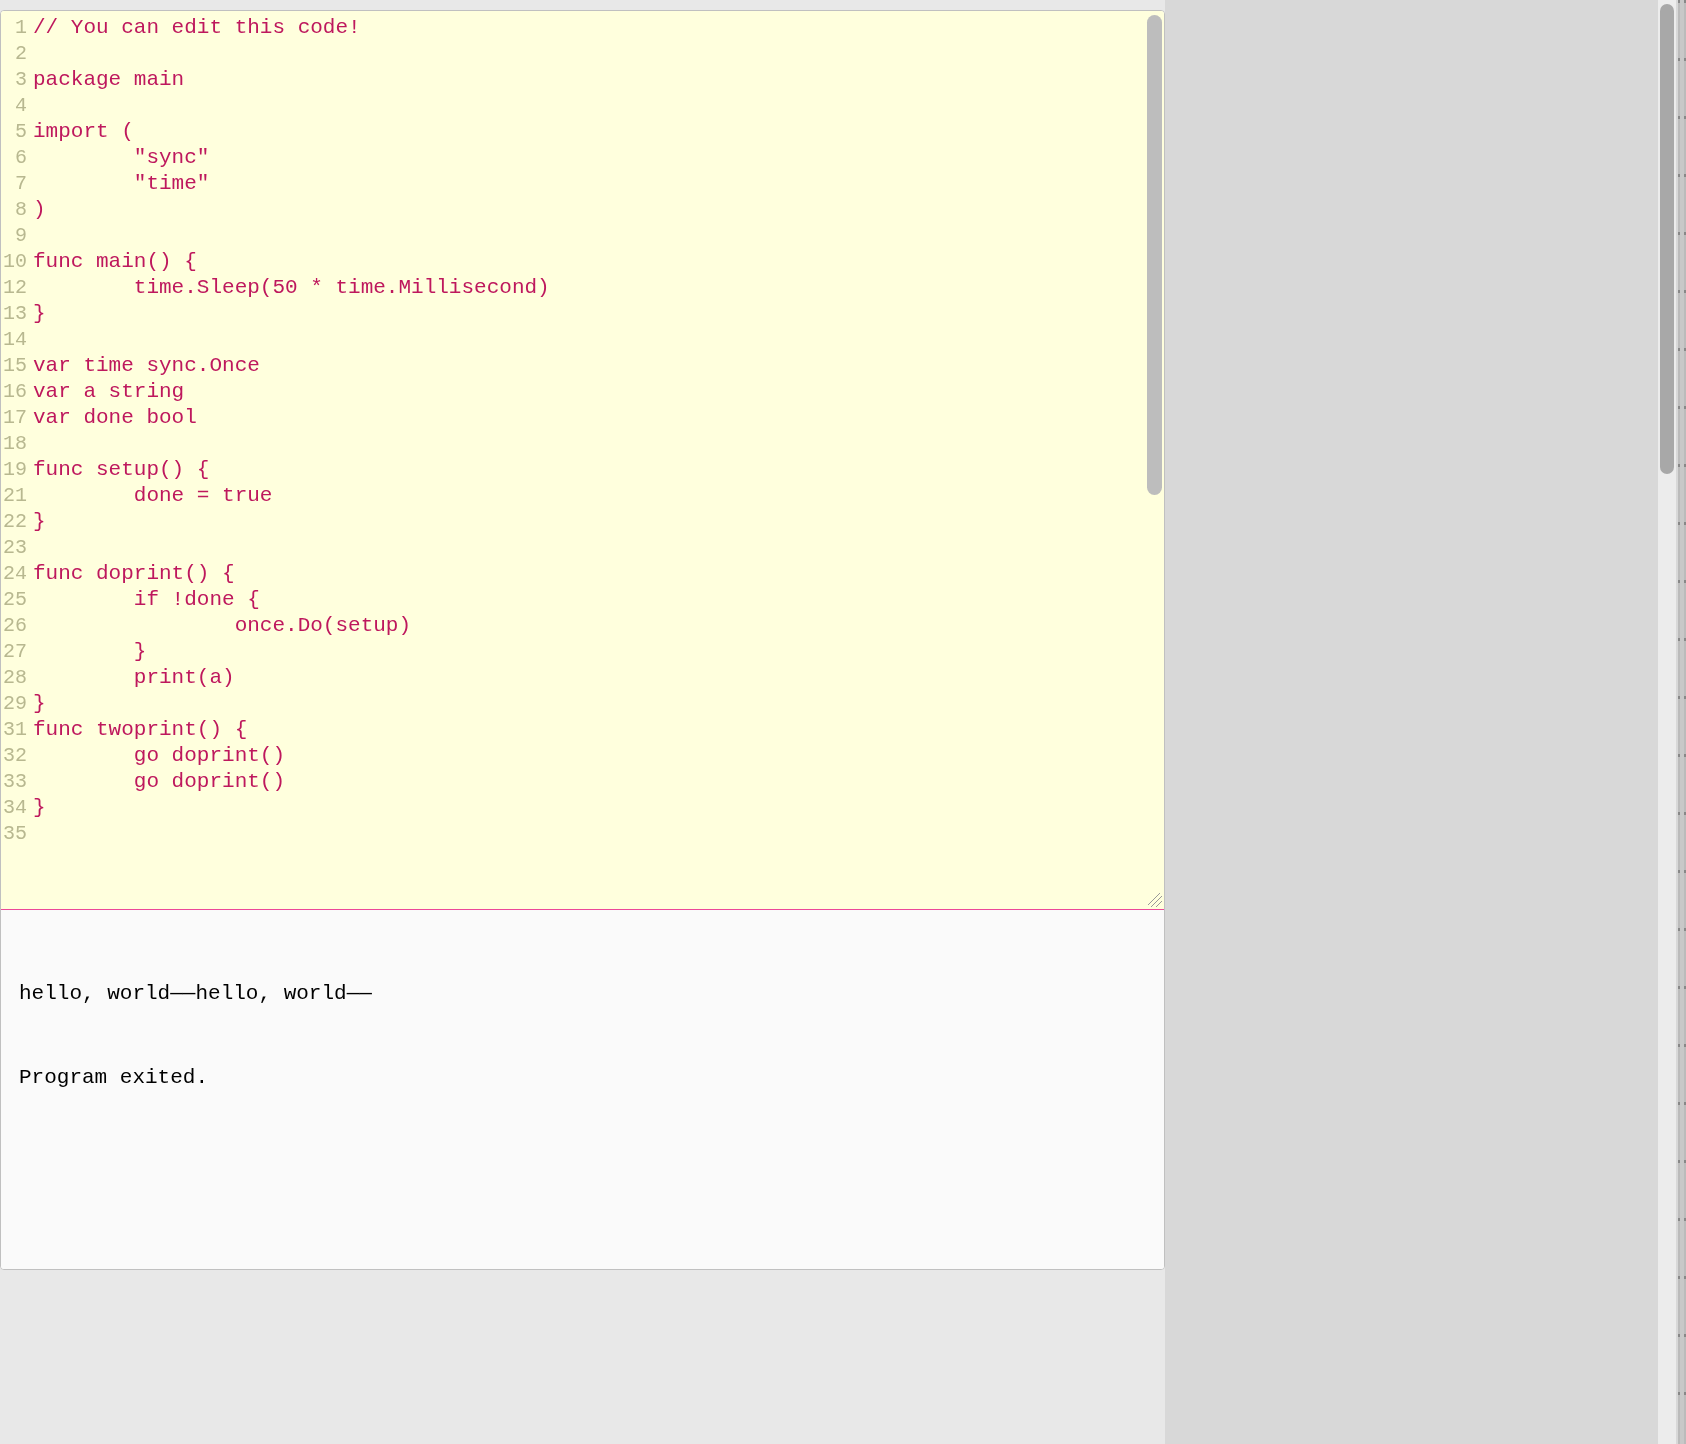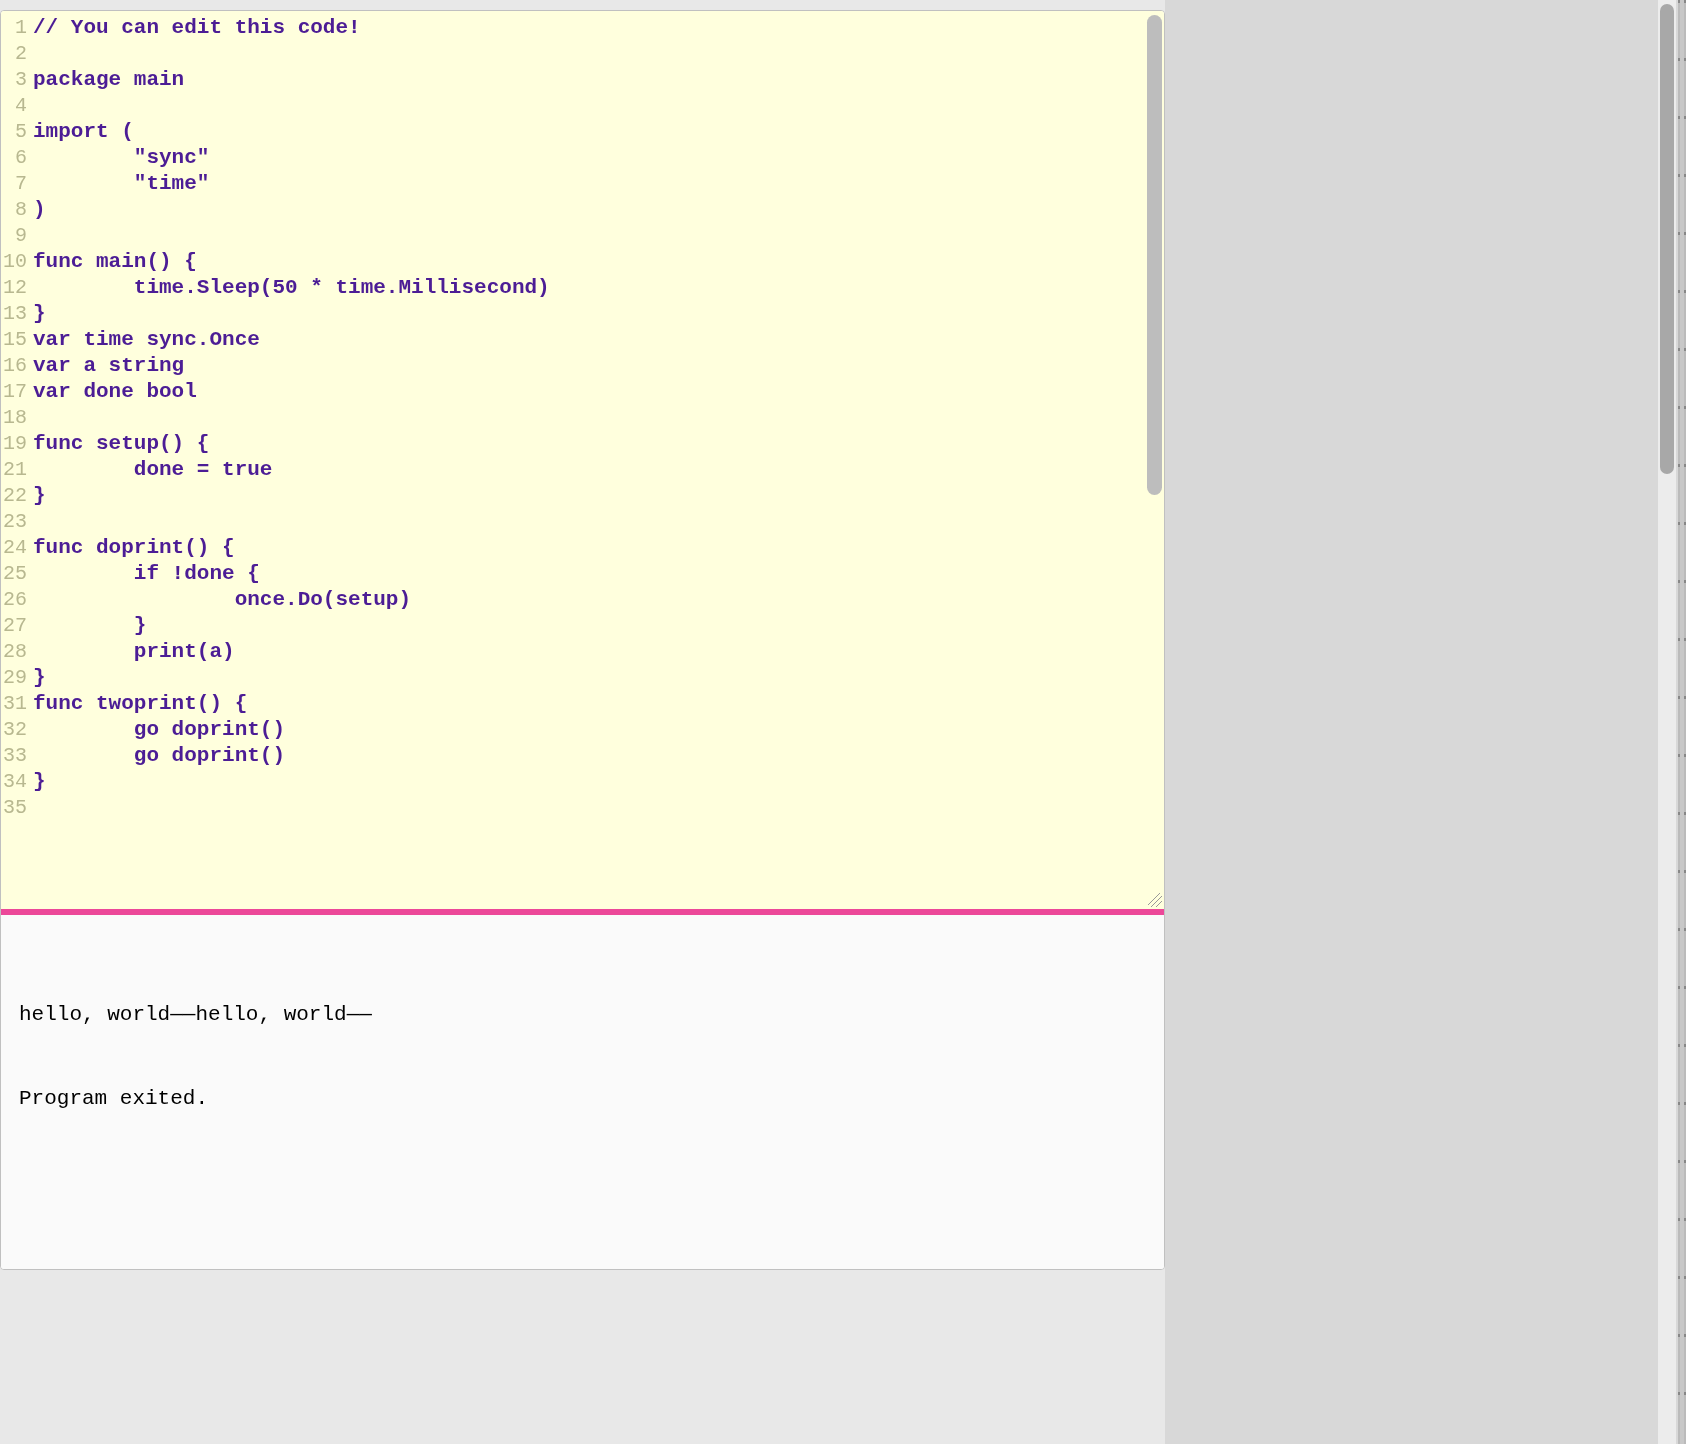--- a/index.html
+++ b/index.html
@@ -58,23 +58,22 @@
     .line-number {
       width: 30px;
       text-align: right;
       padding-right: 4px;
       color: #b8b890;
       user-select: none;
       flex-shrink: 0;
       font-size: 20px;
     }
     .line-content {
-      color: #4c1d95;
+      color: #be185d;
       padding-left: 2px;
-      font-weight: bold;
     }
     .editor-scrollbar {
       position: absolute;
       right: 2px;
       top: 4px;
       width: 15px;
       height: 480px;
       background: #bdbdbd;
       border-radius: 8px;
     }
@@ -93,22 +92,22 @@
       bottom: 2px;
       width: 14px;
       height: 14px;
       background:
         linear-gradient(135deg, transparent 0%, transparent 40%, #999 40%, #999 46%, transparent 46%, transparent 58%, #999 58%, #999 64%, transparent 64%, transparent 76%, #999 76%, #999 82%, transparent 82%);
     }
     .output-area {
       position: relative;
       width: 100%;
       background: #fafafa;
-      border-top: 6px solid #ec4899;
-      padding: 30px 18px 14px 18px;
+      border-top: 1px solid #ec4899;
+      padding: 14px 18px 14px 18px;
       font-size: 21px;
       line-height: 28px;
       color: #000;
       white-space: pre-wrap;
       height: calc(100% - 898px);
     }
     .right-side {
       position: absolute;
       top: 0;
       left: 1165px;
@@ -174,20 +173,21 @@
           <div class="code-line"><span class="line-number">3</span><span class="line-content">package main</span></div>
           <div class="code-line"><span class="line-number">4</span><span class="line-content"></span></div>
           <div class="code-line"><span class="line-number">5</span><span class="line-content">import (</span></div>
           <div class="code-line"><span class="line-number">6</span><span class="line-content">        "sync"</span></div>
           <div class="code-line"><span class="line-number">7</span><span class="line-content">        "time"</span></div>
           <div class="code-line"><span class="line-number">8</span><span class="line-content">)</span></div>
           <div class="code-line"><span class="line-number">9</span><span class="line-content"></span></div>
           <div class="code-line"><span class="line-number">10</span><span class="line-content">func main() {</span></div>
           <div class="code-line"><span class="line-number">12</span><span class="line-content">        time.Sleep(50 * time.Millisecond)</span></div>
           <div class="code-line"><span class="line-number">13</span><span class="line-content">}</span></div>
+          <div class="code-line"><span class="line-number">14</span><span class="line-content"></span></div>
           <div class="code-line"><span class="line-number">15</span><span class="line-content">var time sync.Once</span></div>
           <div class="code-line"><span class="line-number">16</span><span class="line-content">var a string</span></div>
           <div class="code-line"><span class="line-number">17</span><span class="line-content">var done bool</span></div>
           <div class="code-line"><span class="line-number">18</span><span class="line-content"></span></div>
           <div class="code-line"><span class="line-number">19</span><span class="line-content">func setup() {</span></div>
           <div class="code-line"><span class="line-number">21</span><span class="line-content">        done = true</span></div>
           <div class="code-line"><span class="line-number">22</span><span class="line-content">}</span></div>
           <div class="code-line"><span class="line-number">23</span><span class="line-content"></span></div>
           <div class="code-line"><span class="line-number">24</span><span class="line-content">func doprint() {</span></div>
           <div class="code-line"><span class="line-number">25</span><span class="line-content">        if !done {</span></div>

